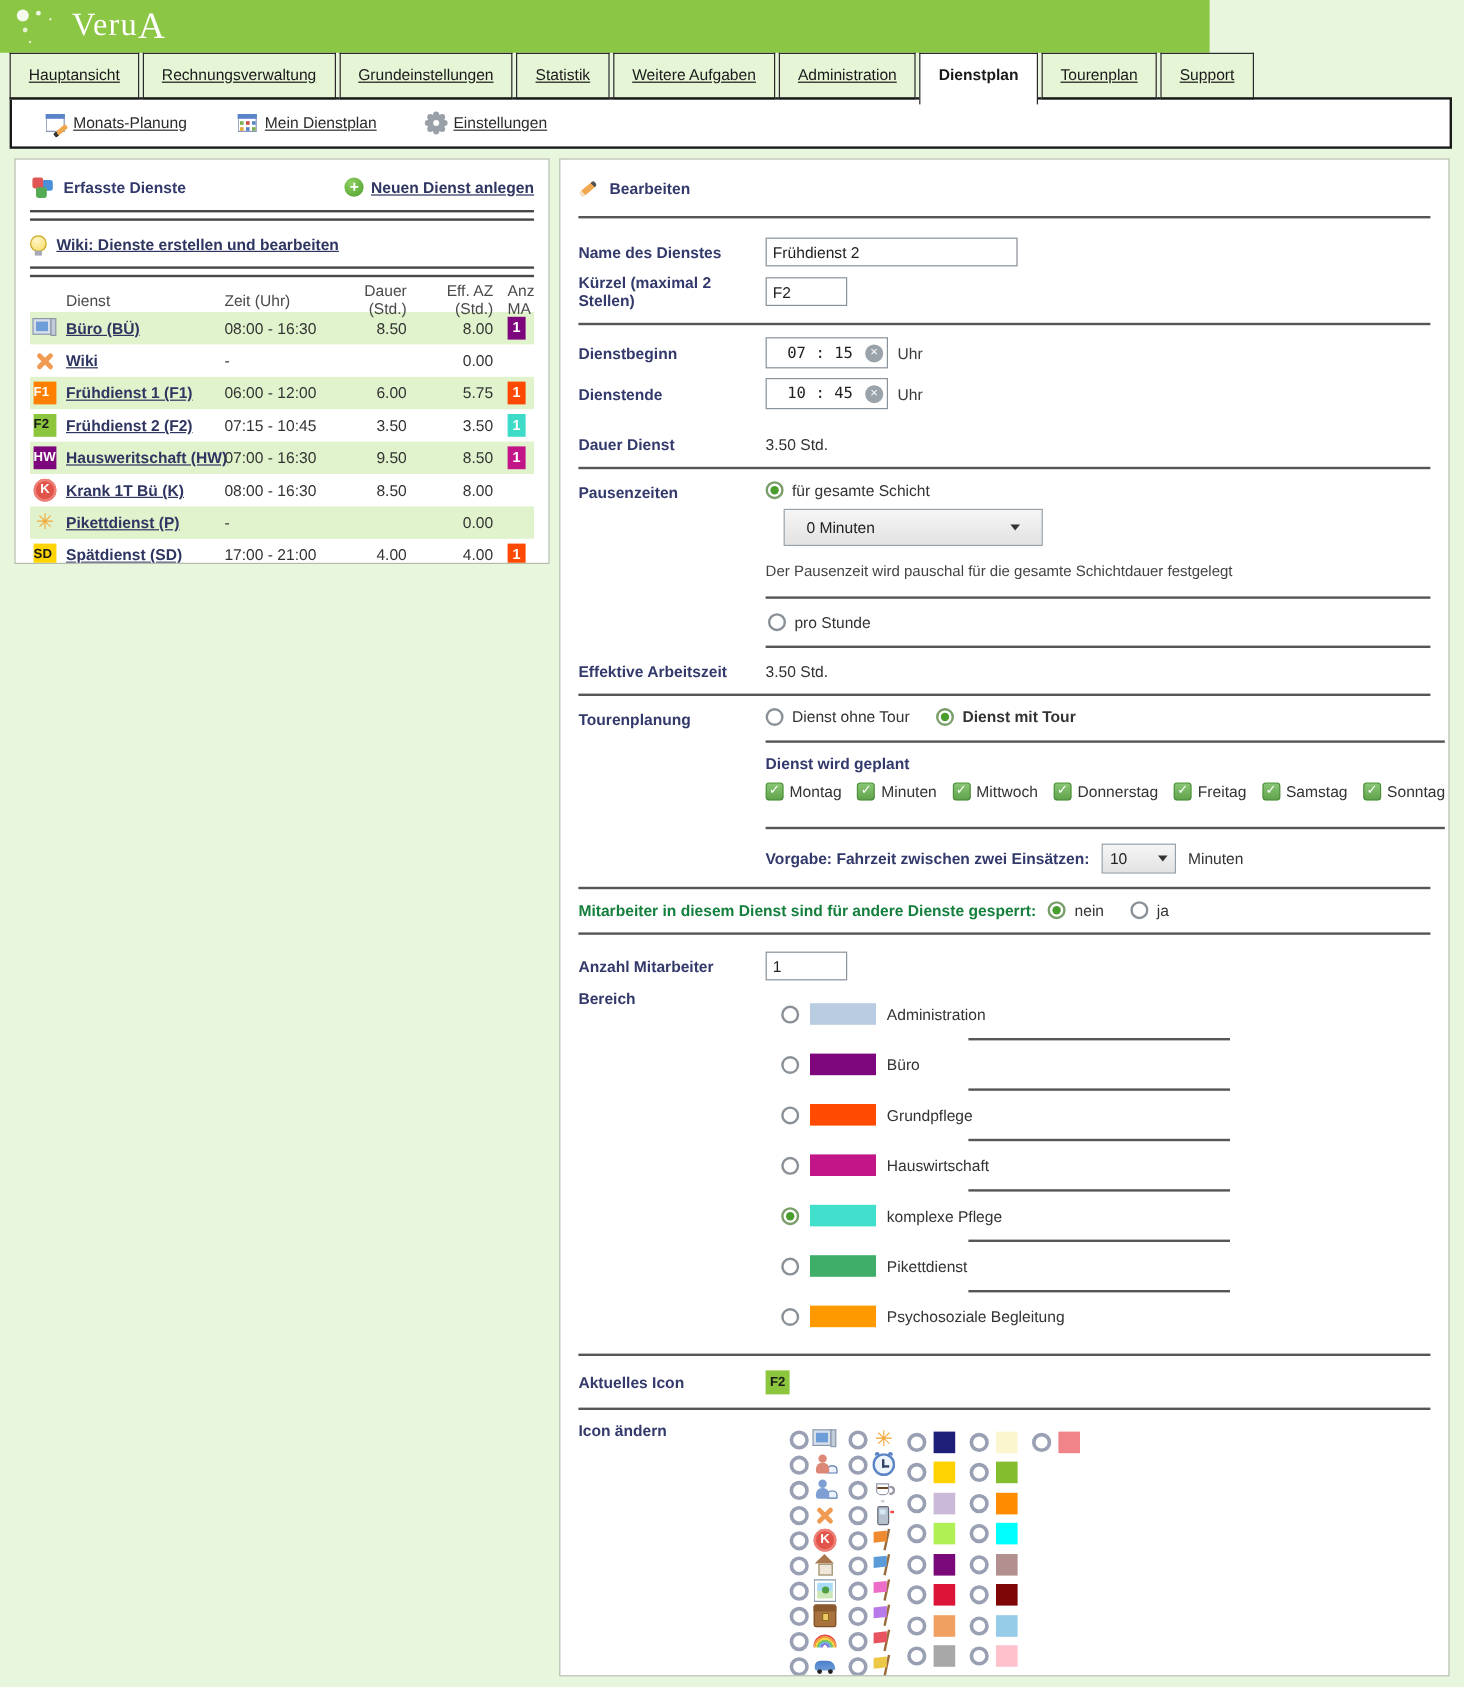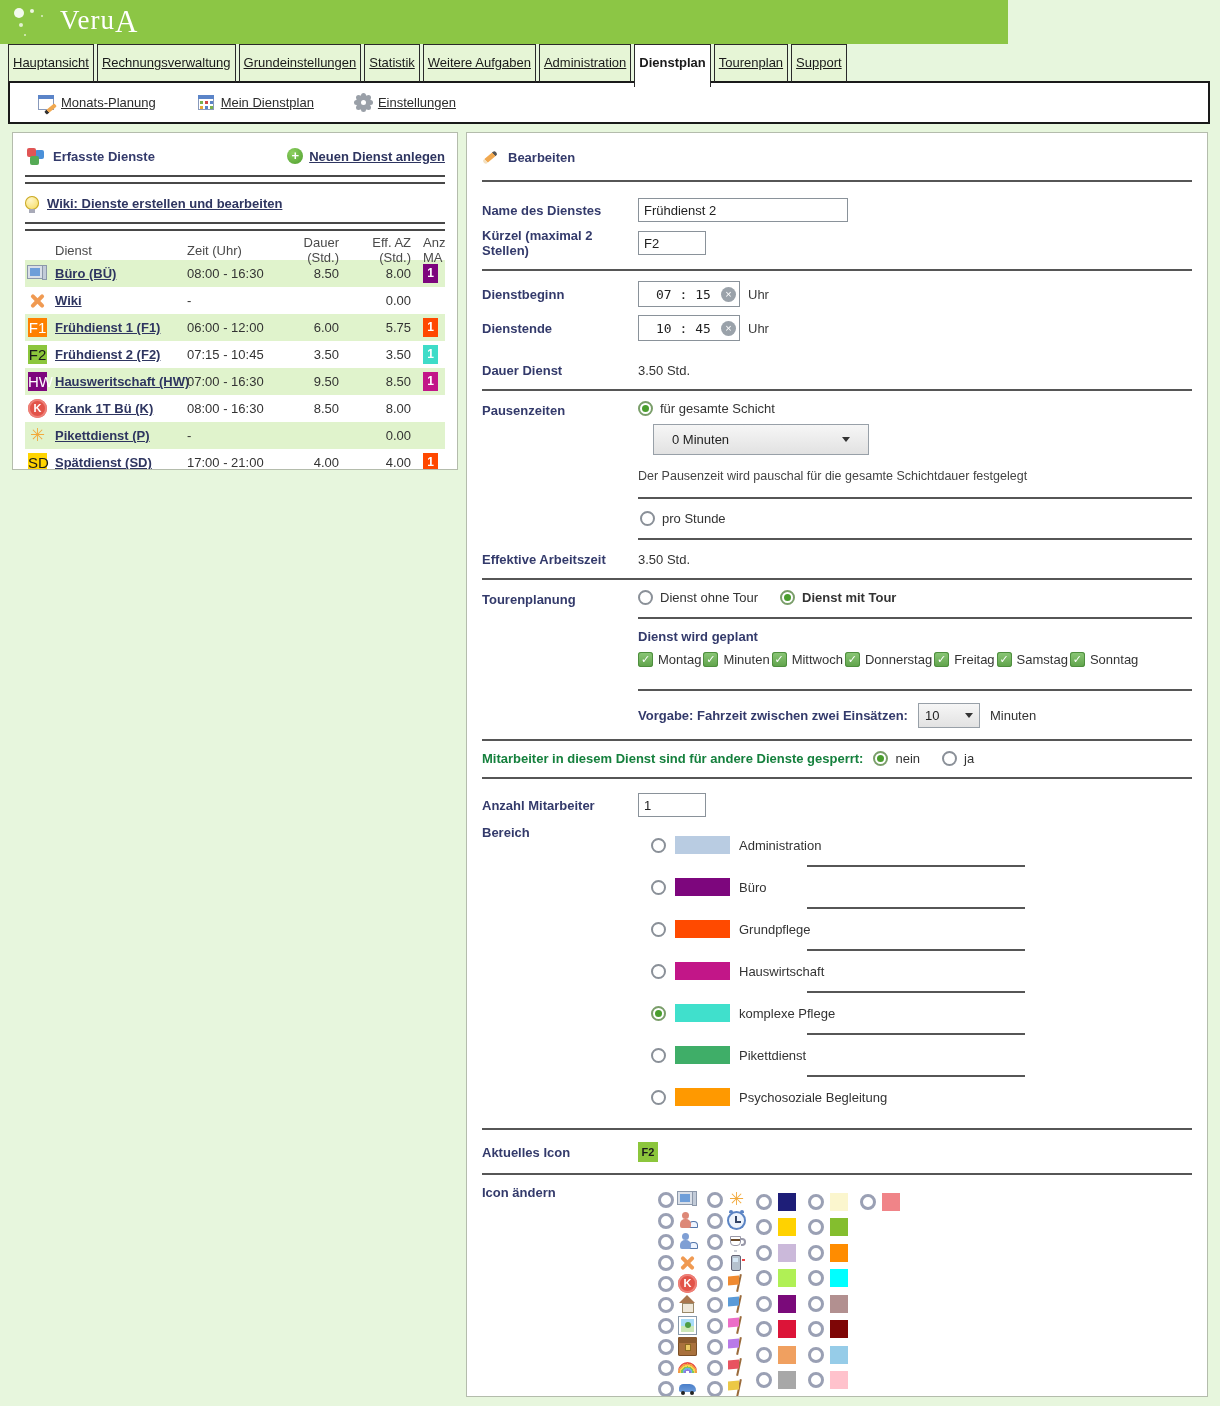--- a/index.html
+++ b/index.html
@@ -10,21 +10,21 @@
   .flourish{position:absolute;left:6px;top:3px;width:48px;height:38px}
   .flourish::before{content:"";position:absolute;left:8px;top:5px;width:10px;height:10px;border-radius:50%;
     background:rgba(255,255,255,.9);
     box-shadow:13px -2px 0 -3px rgba(255,255,255,.85),23px 3px 0 -4px rgba(255,255,255,.7),
     2px 12px 0 -3px rgba(255,255,255,.75),14px 11px 0 -5px rgba(255,255,255,.6),
     25px 13px 0 -6px rgba(255,255,255,.8),6px 22px 0 -4px rgba(255,255,255,.7),18px 23px 0 -6px rgba(255,255,255,.65)}
   .logo{position:absolute;left:60px;top:4px;color:#fff;font-family:"Liberation Serif",serif;font-size:27px;letter-spacing:1px}
   .logo .logo-a{font-size:31px;vertical-align:-3px}
   
   .tabbar{position:absolute;left:8px;top:44px;height:40px;display:flex;z-index:3}
-  .tab{height:36px;margin-right:3px;padding:0 4px;line-height:36px;background:#e6f5d6;
+  .tab{height:36px;margin-right:3px;padding:0 15px;line-height:36px;background:#e6f5d6;
        border:1px solid #2a2a2a;border-bottom:2px solid #1a1a1a;color:#1a1a1a;cursor:pointer;white-space:nowrap}
   .tab span{text-decoration:underline}
   .tab[data-active="true"]{background:#fff;height:42px;border-bottom:none;font-weight:bold}
   .tab[data-active="true"] span{text-decoration:none}
   
   .subnav{position:absolute;left:8px;top:81px;width:1202px;height:43px;background:#fff;
           border:2px solid #1a1a1a;box-sizing:border-box;display:flex;align-items:center;gap:42px;padding-left:28px}
   .subnav a{display:inline-flex;align-items:center;gap:7px;color:#2c2c2c;text-decoration:underline;cursor:pointer}
   
   .panel-left{position:absolute;left:12px;top:132px;width:446px;height:338px;background:#fff;
@@ -47,21 +47,21 @@
   .svc-row[data-shade="true"]{background:#e0f3cc}
   .svc-name{color:#2e3560;font-weight:bold;text-decoration:underline;cursor:pointer;white-space:nowrap}
   .num{text-align:right;padding-right:4px}
   .svc-head .num{padding-right:4px}
   .badge{display:inline-block;min-width:15px;height:19px;margin-left:8px;line-height:19px;text-align:center;
          color:#fff;font-weight:bold;font-size:12px}
   .badge:empty{visibility:hidden}
   
   .mi{width:19px;height:19px;display:inline-block;position:relative;flex:none}
   .svc-icon{margin-left:3px}
-  .mi[data-icon="code"],[data-icon="code"].cur{font-weight:normal;font-size:15px;line-height:19px;text-align:center}
+  .mi[data-icon="code"],[data-icon="code"].cur{font-weight:bold;font-size:11px;line-height:19px;text-align:left}
   .mi[data-icon="computer"]::before{content:"";position:absolute;left:0;top:2px;width:10px;height:8px;
      background:#6e9ed9;border:2px solid #d9dfe8;box-shadow:0 0 0 1px #8c98aa}
   .mi[data-icon="computer"]::after{content:"";position:absolute;right:1px;top:2px;width:3px;height:13px;
      background:#c2cbd8;box-shadow:0 0 0 1px #8c98aa}
   .mi[data-icon="cross"]::before,.mi[data-icon="cross"]::after{content:"";position:absolute;left:1px;top:8px;
      width:17px;height:4px;border-radius:2px;background:#f09a52}
   .mi[data-icon="cross"]::before{transform:rotate(45deg)}
   .mi[data-icon="cross"]::after{transform:rotate(-45deg)}
   .mi[data-icon="krank"]{background:#e25349;border-radius:50%;color:#fff;font-weight:bold;font-size:11px;
      line-height:19px;text-align:center;box-shadow:inset 0 0 0 2px #ee8078}
@@ -171,21 +171,21 @@
   .selbox.sm{width:48px;height:23px;padding:0 6px}
   .chev{width:0;height:0;border-left:4px solid transparent;border-right:4px solid transparent;border-top:5px solid #333}
   .radio{width:15px;height:15px;border:2px solid #8a9098;border-radius:50%;display:inline-block;position:relative;
       background:#fff;box-sizing:border-box;flex:none;cursor:pointer}
   .radio[data-on="true"]{border-color:#7a9e6a}
   .radio[data-on="true"]::after{content:"";position:absolute;left:2px;top:2px;width:7px;height:7px;border-radius:50%;background:#4a9e2e}
   .rlabel{margin:0 22px 0 7px}
   .cb{width:15px;height:15px;border-radius:3px;display:inline-block;flex:none;text-align:center;line-height:15px;
       color:#fff;font-size:11px;background:linear-gradient(#8cc878,#5fa24a);box-shadow:inset 0 0 0 1px #4e8e3e;cursor:pointer}
   .cb::before{content:"✓"}
-  .days{display:flex;gap:2px;align-items:flex-start;flex-wrap:nowrap}
+  .days{display:flex;gap:13px;align-items:flex-start;flex-wrap:nowrap}
   .day{display:inline-flex;gap:5px;align-items:center;white-space:nowrap}
   .note{color:#444;font-size:12.5px;margin:14px 0 0}
   .bitem{display:flex;align-items:center;gap:9px;height:40px;margin-left:13px}
   .bswatch{width:55px;height:18px;display:inline-block}
   .cur{width:20px;height:20px;display:inline-block;text-align:center;font-weight:bold;font-size:11px;line-height:20px}
   .igrid{display:flex;margin-left:20px;margin-top:4px}
   .icol{display:flex;flex-direction:column}
   .icol.ic{width:49px}
   .icol.cc{width:52px}
   .icell{height:21px;display:flex;align-items:center;gap:4px}

